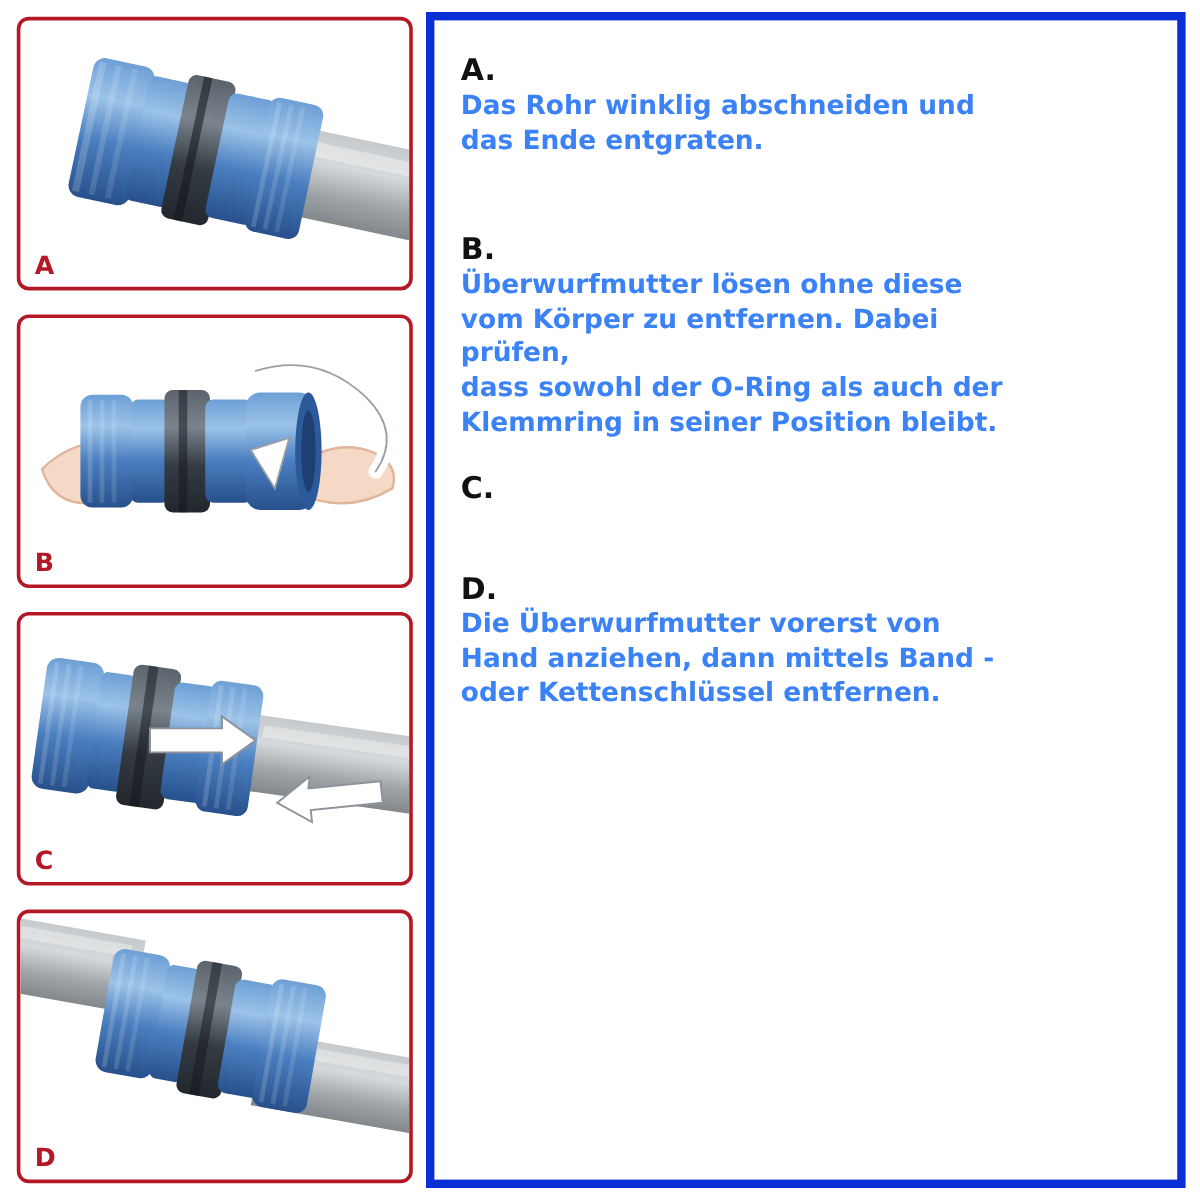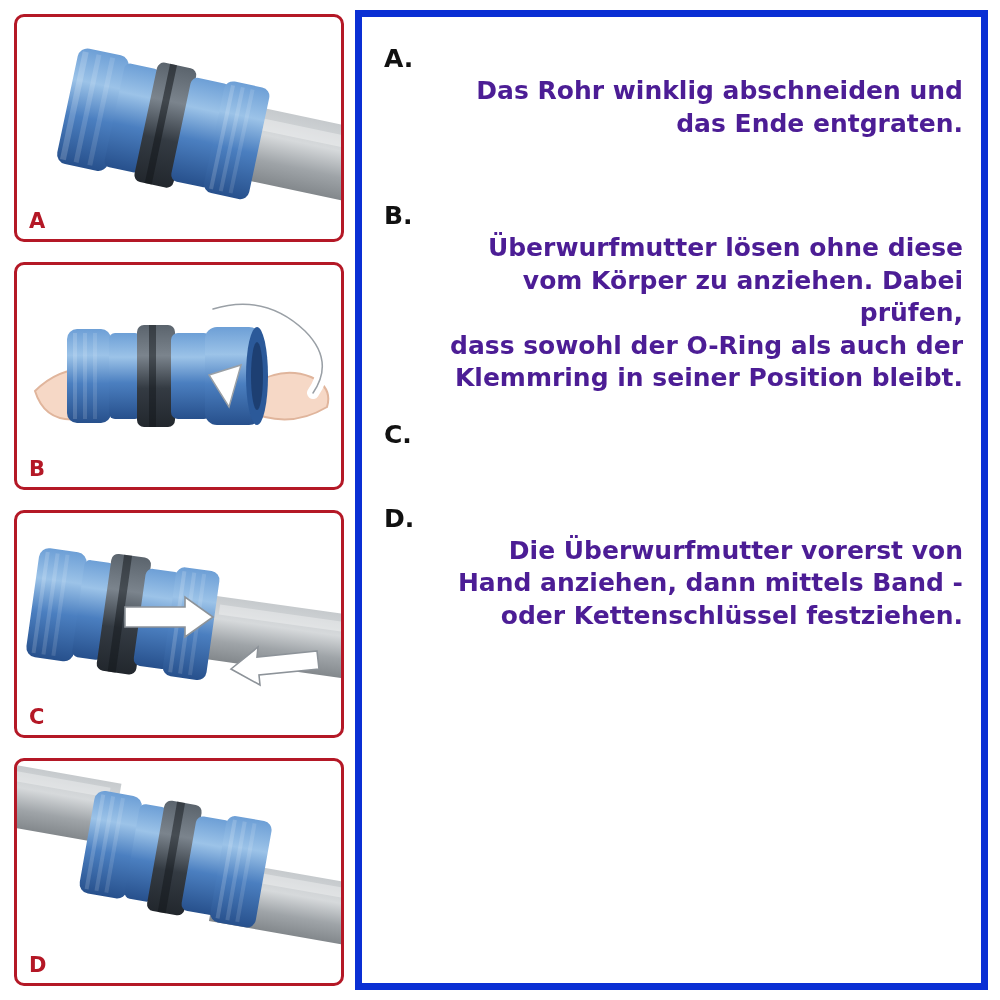--- a/index.html
+++ b/index.html
@@ -77,27 +77,26 @@
     margin-bottom: 18px;
   }
   .step-letter {
     font-size: 25px;
     font-weight: bold;
     color: #111111;
     line-height: 1.28;
     font-family: "DejaVu Sans", sans-serif;
   }
   .step-text {
-    font-size: 25px;
+    font-size: 22px;
     font-weight: bold;
-    color: #4c1d95;
+    color: #3b82f6;
     line-height: 1.30;
     white-space: pre-line;
     font-family: "DejaVu Sans", sans-serif;
-    text-align: right;
   }
   .gap-a { height: 42px; }
   .gap-c { height: 6px; }
   .gap-d { height: 34px; }
 </style>
 </head>
 <body>
 
 <div class="page">
 
@@ -288,34 +287,34 @@
     <div class="step">
       <div class="step-letter">A.</div>
       <div class="step-text">Das Rohr winklig abschneiden und
 das Ende entgraten.</div>
     </div>
     <div class="gap-a"></div>
 
     <div class="step">
       <div class="step-letter">B.</div>
       <div class="step-text">Überwurfmutter lösen ohne diese
-vom Körper zu anziehen. Dabei
+vom Körper zu entfernen. Dabei
 prüfen,
 dass sowohl der O-Ring als auch der
 Klemmring in seiner Position bleibt.</div>
     </div>
     <div class="gap-c"></div>
 
     <div class="step">
       <div class="step-letter">C.</div>
     </div>
     <div class="gap-d"></div>
 
     <div class="step">
       <div class="step-letter">D.</div>
       <div class="step-text">Die Überwurfmutter vorerst von
 Hand anziehen, dann mittels Band -
-oder Kettenschlüssel festziehen.</div>
+oder Kettenschlüssel entfernen.</div>
     </div>
 
   </div>
 
 </div>
 
 </body></html>

